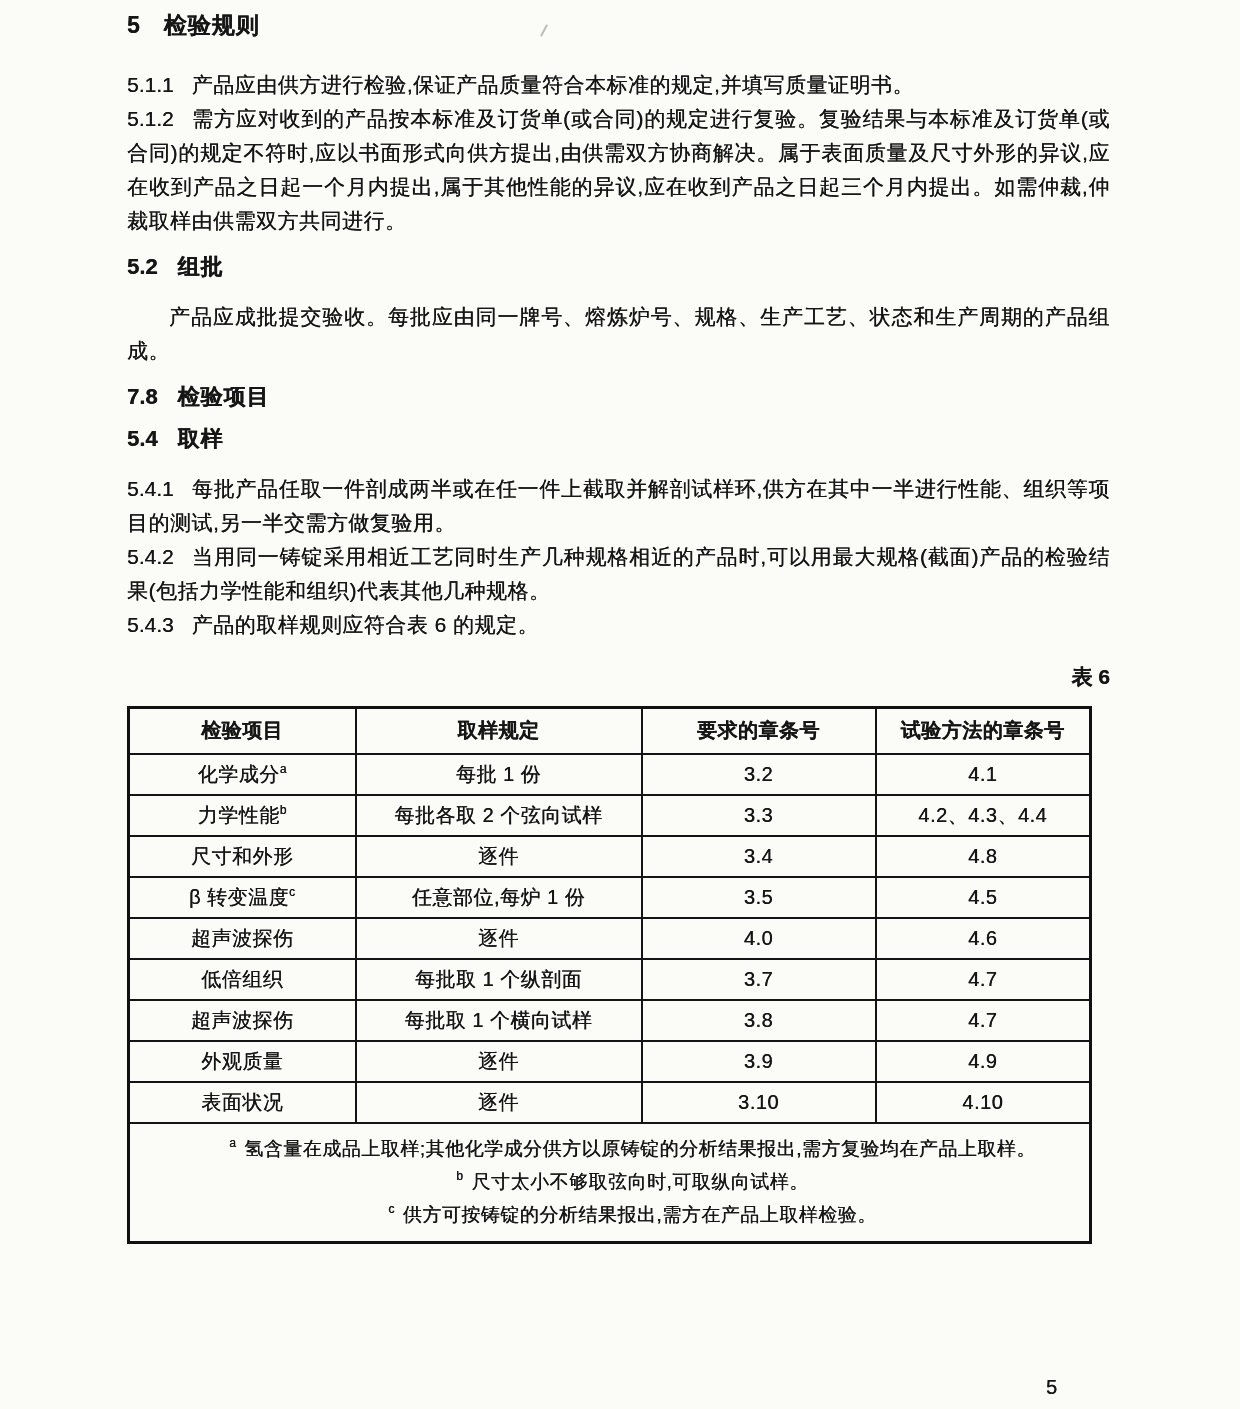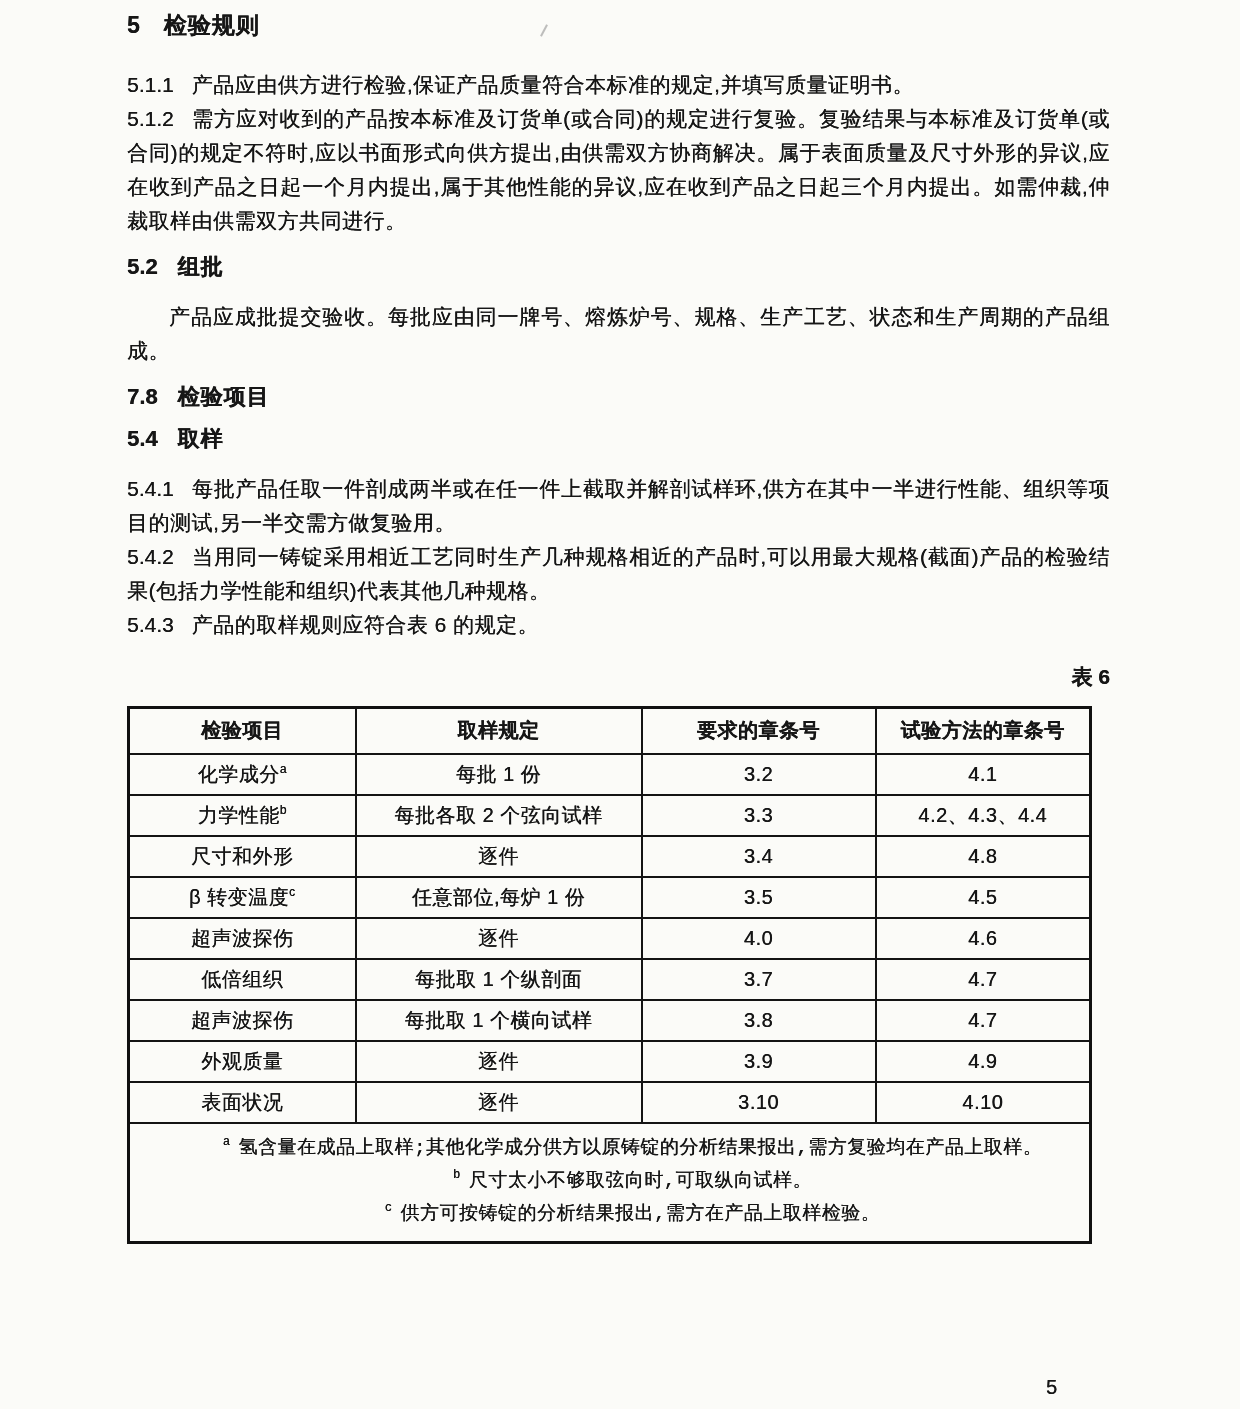--- a/index.html
+++ b/index.html
@@ -60,21 +60,20 @@
   }
   table.sampling { border:3px solid #111; }
   table.sampling thead th { height:46px; font-weight:bold; }
   table.sampling tbody td { height:41px; font-weight:normal; }
   sup.fn { font-size:12px; vertical-align:super; line-height:0; }
 
   td.footnotes {
     text-align:left;
     padding:8px 18px 10px 64px;
     height:auto;
-    font-family:Liberation Mono, monospace;
   }
   .footnote-line {
     font-size:19px; line-height:33px;
     letter-spacing:0.5px;
   }
   .footnote-line sup.fn { margin-right:8px; }
 
   .page-number {
     position:absolute;
     left:1046px; top:1376px;

